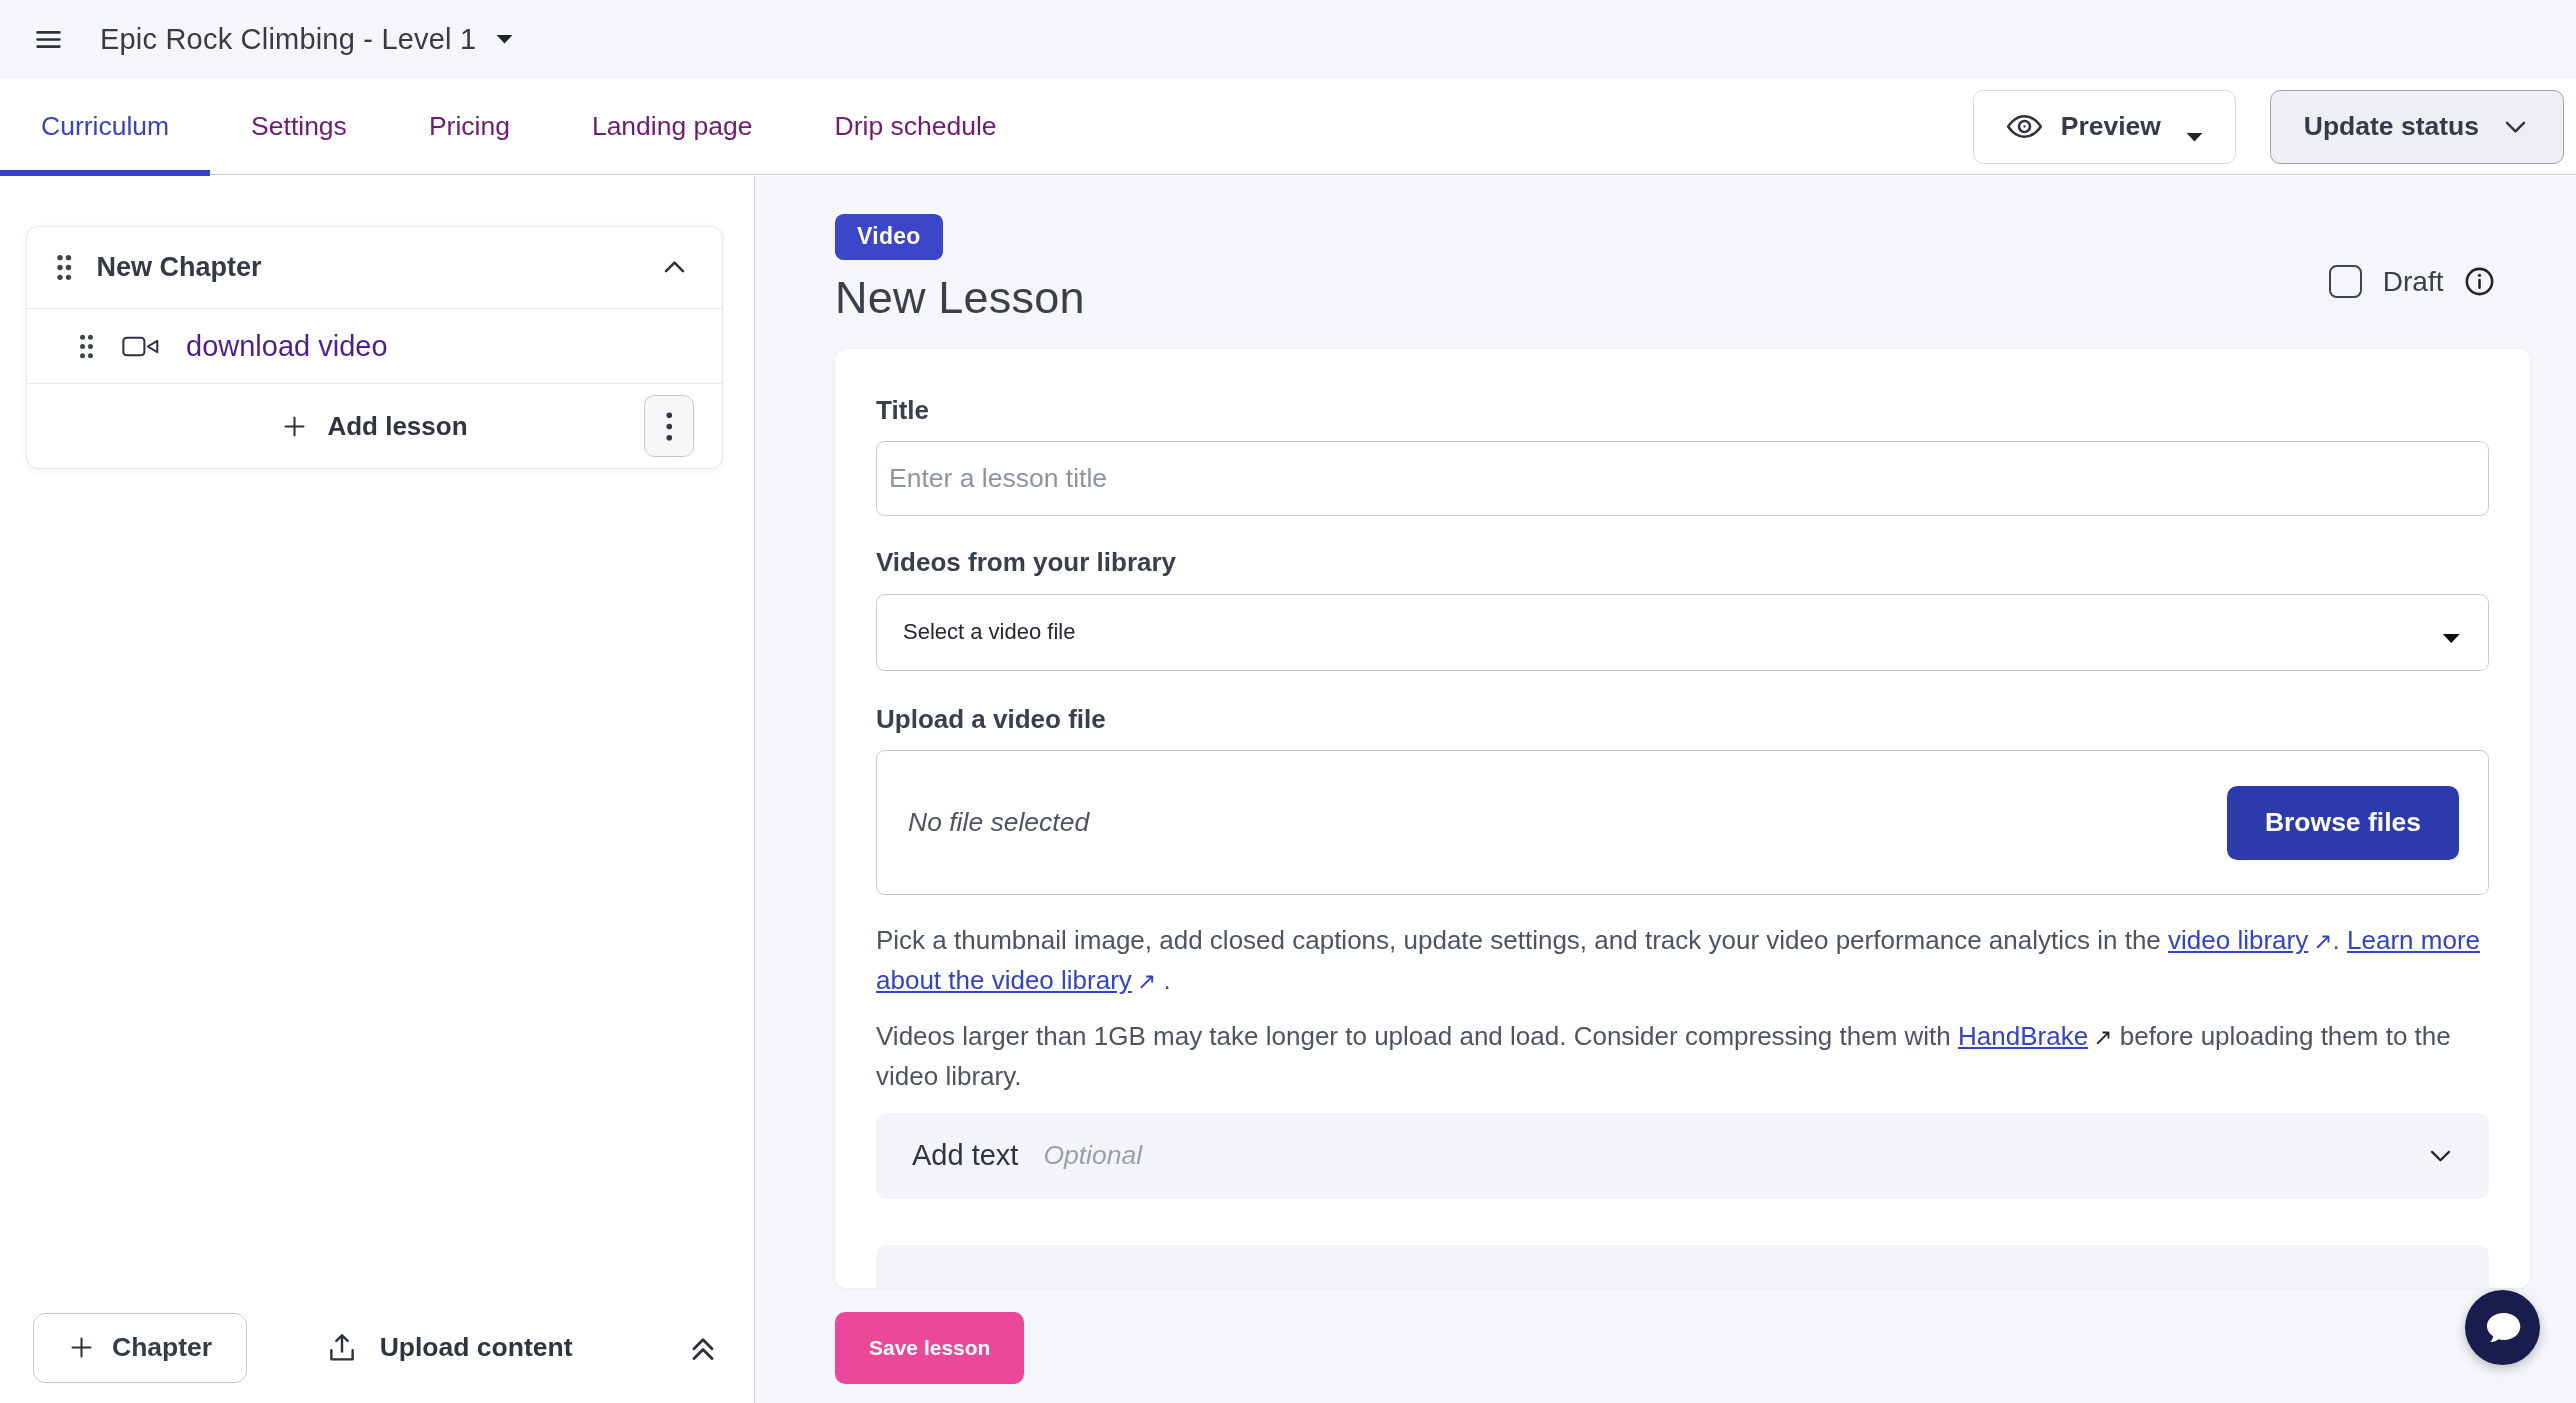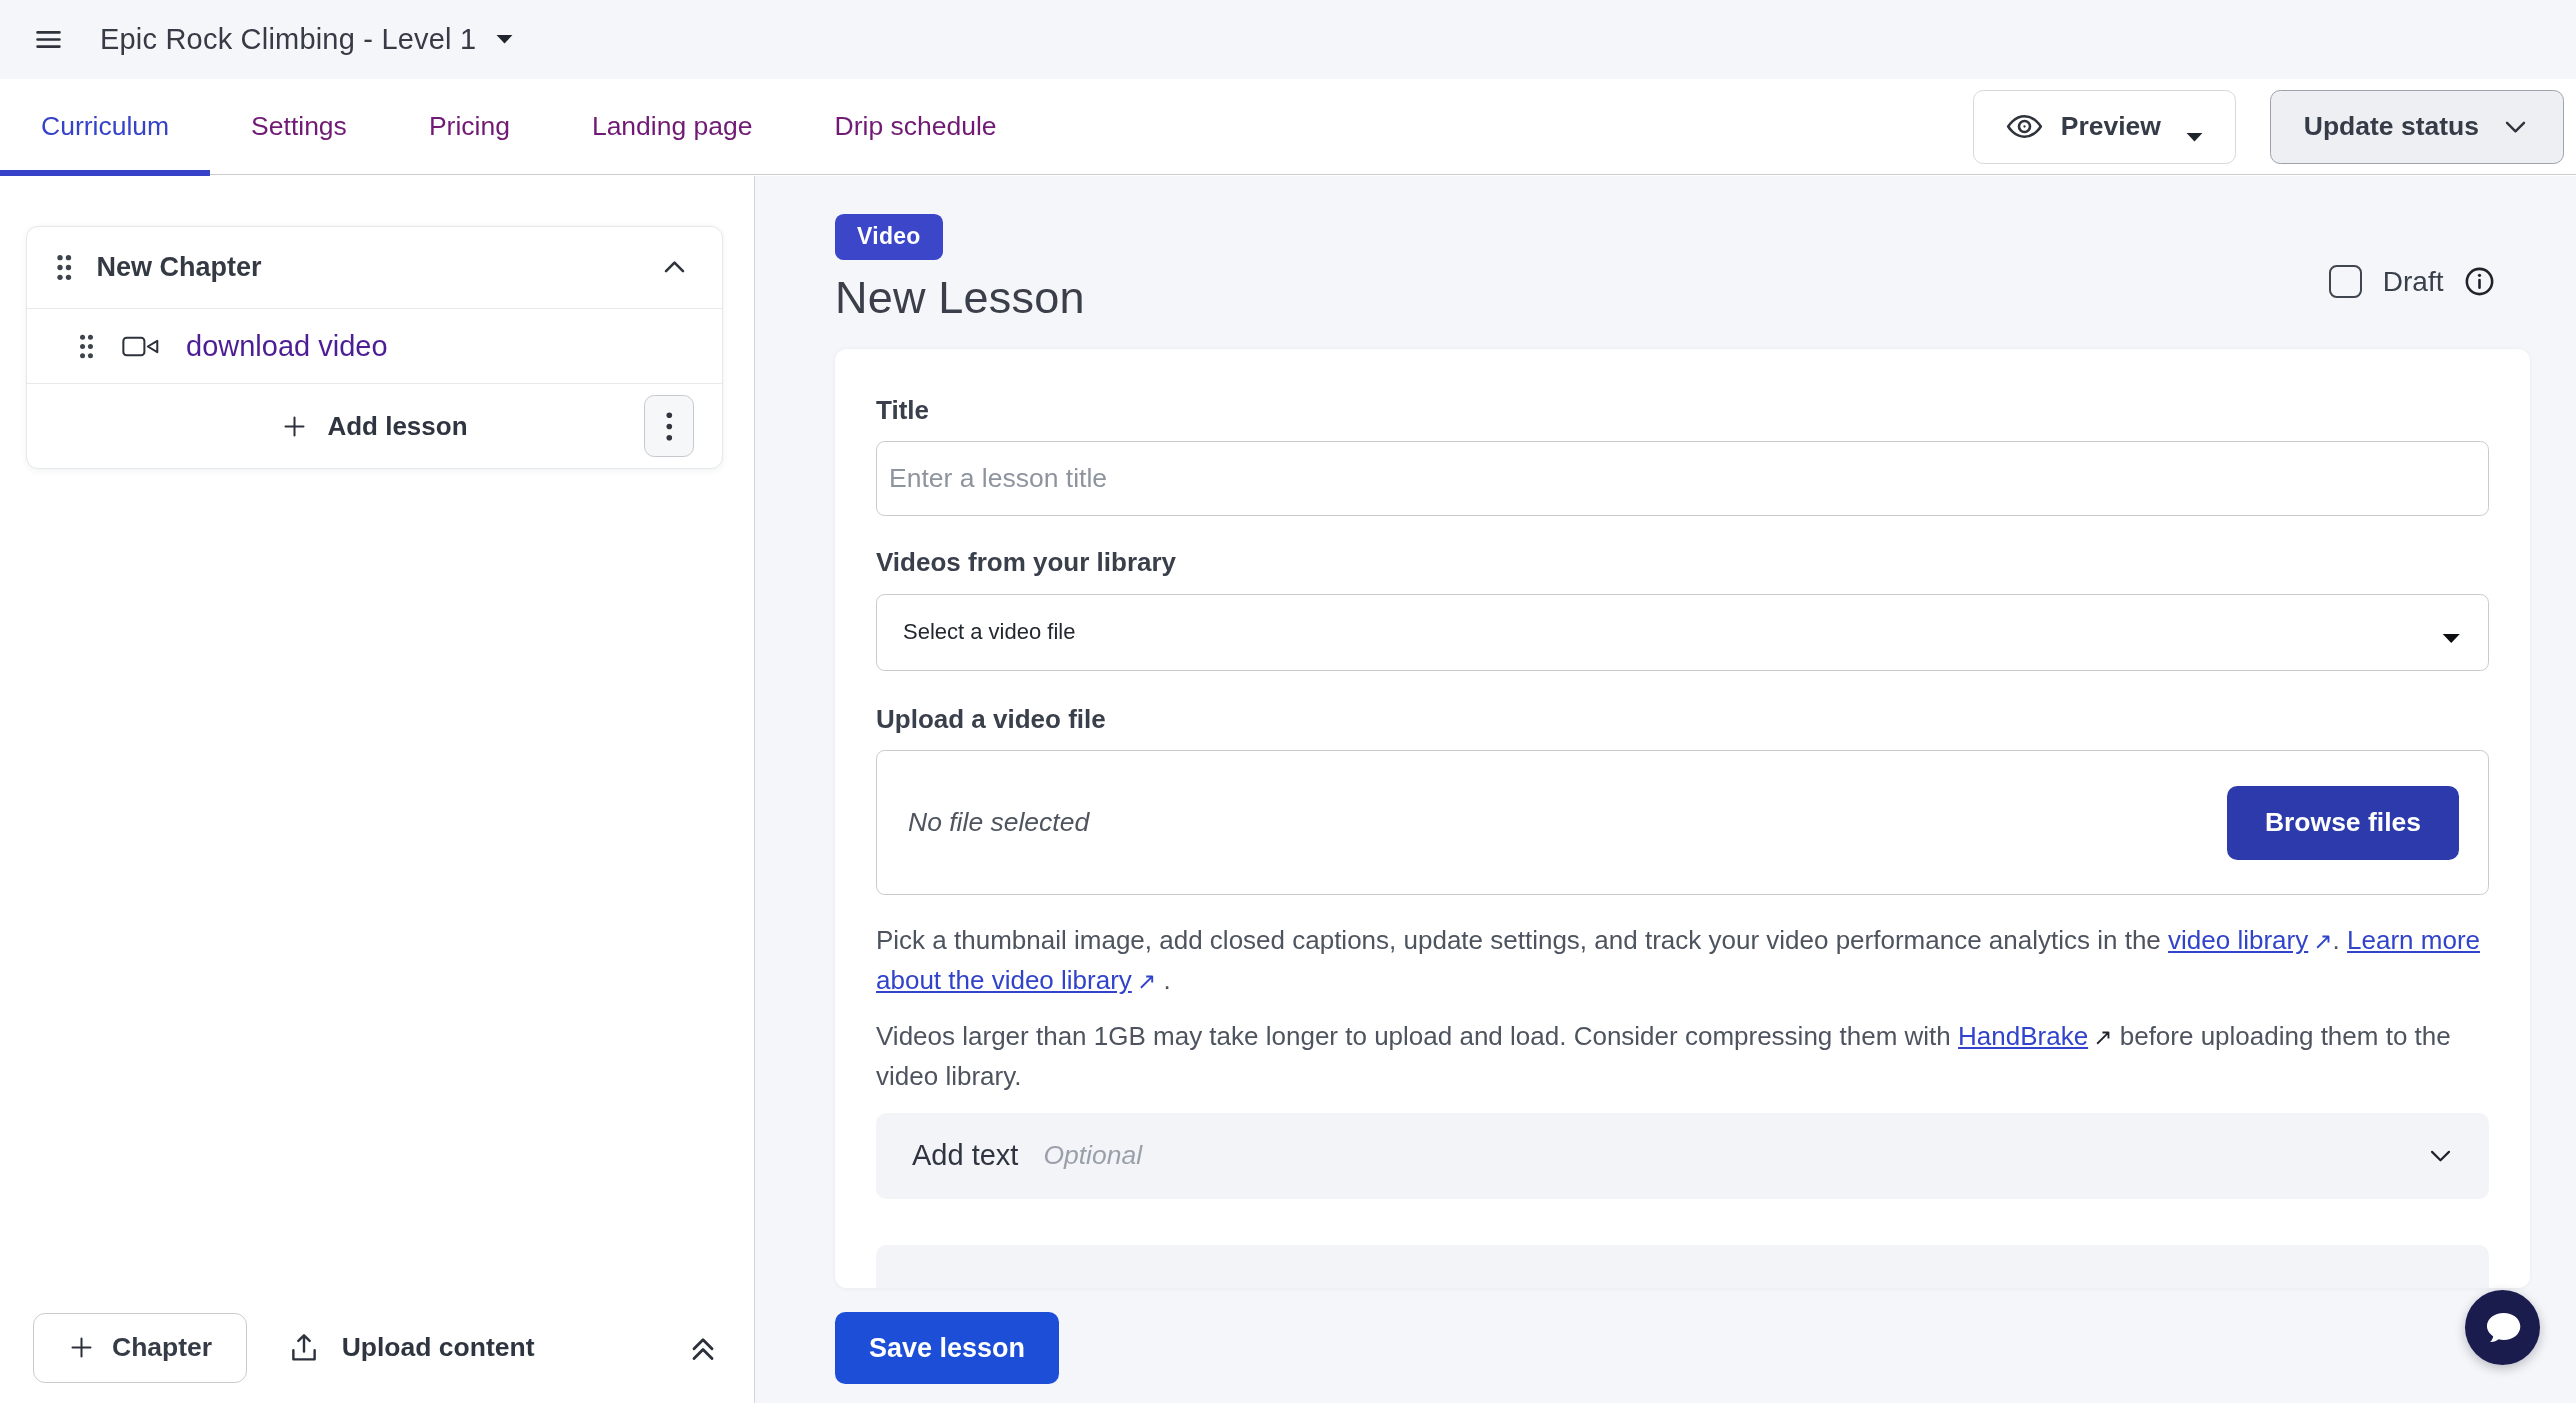--- a/index.html
+++ b/index.html
@@ -47,21 +47,21 @@
   .chapter-foot { border-top:1.7px solid #e8e9ec; height:85px; position:relative;
                   display:flex; align-items:center; justify-content:center; }
   .add-lesson { display:flex; align-items:center; gap:19px; font-size:26px; font-weight:bold;
                 color:#2f3540; background:none; border:none; cursor:pointer; font-family:inherit; }
   .plus-icon { width:27px; height:27px; color:#2c313b; }
   .kebab-btn { position:absolute; right:28px; top:50%; transform:translateY(-50%);
                width:50px; height:62px; border:1.7px solid #c6c8cd; border-radius:10.3px;
                background:#f6f7f9; cursor:pointer; display:flex; align-items:center; justify-content:center;
                color:#30353e; }
   .sidebar-foot { position:absolute; left:0; right:0; bottom:0; height:113px; display:flex;
-                  align-items:center; padding:0 33px; gap:40px; background:#ffffff; }
+                  align-items:center; padding:0 33px; gap:78px; background:#ffffff; }
   .btn-chapter { background:#ffffff; border:1.7px solid #c9cbcf; border-radius:12px; height:70px;
                  padding:0 34px; font-size:26.5px; }
   .upload-content { display:flex; align-items:center; gap:20.5px; font-size:26.5px; font-weight:bold;
                     color:#2f3540; background:none; border:none; cursor:pointer; font-family:inherit; }
   .upload-icon { width:34px; height:34px; color:#2c313b; }
   .collapse-all { margin-left:auto; }
   .dbl-chev { width:36px; height:36px; color:#2c313b; }
 
   
   .main { position:absolute; top:176px; left:755px; right:0; bottom:0; background:#f5f6f9; }
@@ -97,22 +97,22 @@
   .lnk { color:#3143ca; text-decoration:underline; cursor:pointer; }
   .ext-arrow { color:#3143ca; text-decoration:none; font-size:23px; padding-left:5.1px; }
   .ext-arrow.dark { color:#1f242c; }
   .section-bar { width:100%; height:86px; background:#f3f4f8; border-radius:10.3px; display:flex;
                  align-items:center; padding:0 36px; margin-bottom:46px; cursor:pointer; position:relative;gap:8px; }
   .section-bar.clipped { height:106px; margin-bottom:0; }
   .section-title { font-size:29px; color:#2f3540; }
   .section-hint { font-size:26.5px; font-style:italic; color:#9aa0aa; margin-left:17px; }
   .section-bar .chev { position:absolute; right:34px; color:#1f242c; }
 
-  .btn-save { position:absolute; left:80px; top:1136px; height:72px; padding:0 34px; background:#1d4ed8;
-              color:#ffffff; border:none; border-radius:10.3px; font-size:27px; font-weight:bold;
+  .btn-save { position:absolute; left:80px; top:1136px; height:72px; padding:0 34px; background:#ec4899;
+              color:#ffffff; border:none; border-radius:10.3px; font-size:21px; font-weight:bold;
               font-family:inherit; cursor:pointer; }
   .chat-fab { position:absolute; right:36px; bottom:39px; width:75px; height:75px; border-radius:50%;
               background:#1a1c4e; border:none; cursor:pointer; display:flex; align-items:center;
               justify-content:center; box-shadow:0 3.4px 10.3px rgba(10,12,40,.25); }
   .chat-fab svg { width:45px; height:45px; }
 </style>
 </head>
 <body>
 
 <div id="app">

